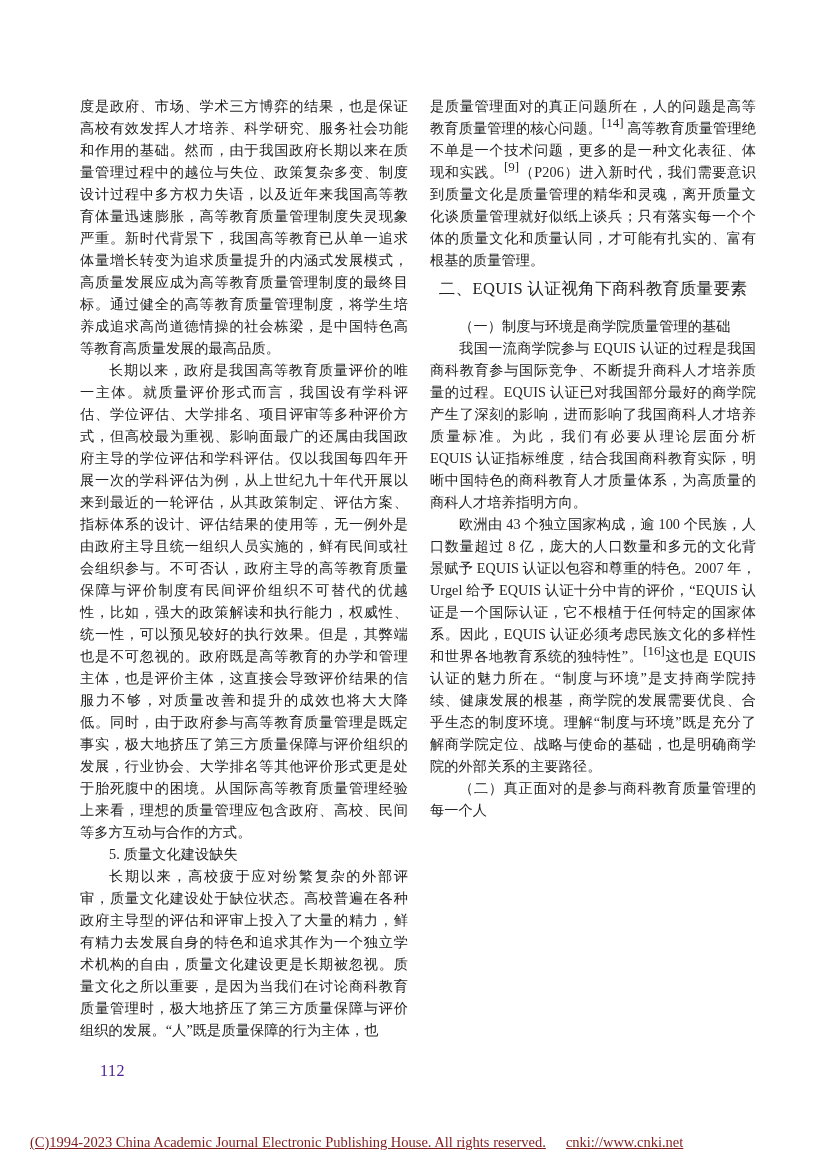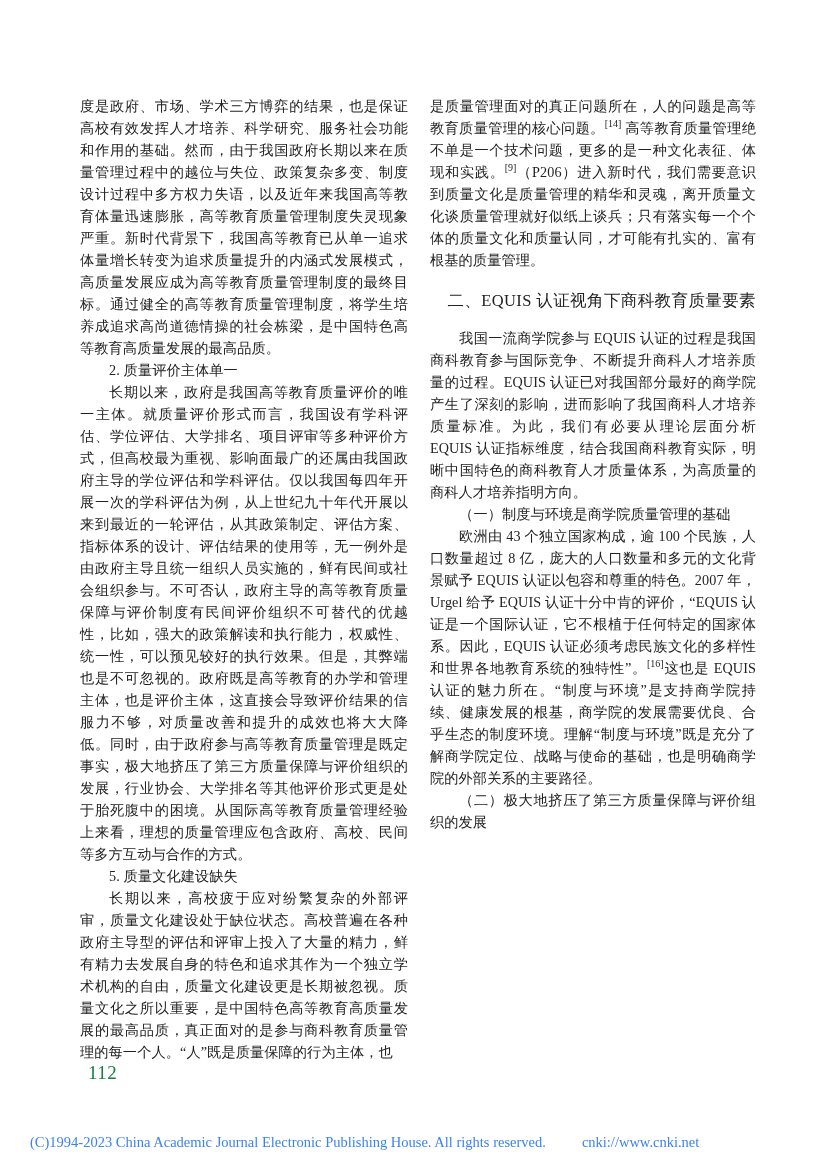--- a/index.html
+++ b/index.html
@@ -26,75 +26,75 @@
   }
   .col-left  { left: 80px;  width: 328px; }
   .col-right { left: 430px; width: 326px; }
 
   .block { margin: 0; }
   .block.indent { text-indent: 2.05em; }
 
   .block.heading {
     font-size: 16.5px;
     line-height: 26px;
-    margin: 17px 0 13px 0;
-    text-align: right;
+    margin: 5px 0 13px 0;
+    text-align: center;
     text-indent: 0;
     letter-spacing: 0.4px;
     white-space: nowrap;
   }
 
   sup {
-    font-size: 10px;
+    font-size: 13px;
     line-height: 0;
     vertical-align: super;
     letter-spacing: 0;
   }
 
   .page-number {
     position: absolute;
-    left: 88px;
+    left: 100px;
     top: 1062px;
-    font-size: 19px;
-    color: #15803d;
+    font-size: 16px;
+    color: #4c1d95;
     letter-spacing: 0.5px;
   }
 
   .footer {
     position: absolute;
     left: 30px;
     top: 1134px;
     width: 770px;
     font-size: 14.5px;
-    color: #3b82f6;
+    color: #7f1d1d;
     display: flex;
-    gap: 36px;
+    gap: 20px;
     white-space: nowrap;
+    text-decoration: underline;
   }
 </style>
 </head>
 <body>
 
 <div class="page">
 
   <div class="column col-left">
       <div class="block paragraph">度是政府、市场、学术三方博弈的结果，也是保证高校有效发挥人才培养、科学研究、服务社会功能和作用的基础。然而，由于我国政府长期以来在质量管理过程中的越位与失位、政策复杂多变、制度设计过程中多方权力失语，以及近年来我国高等教育体量迅速膨胀，高等教育质量管理制度失灵现象严重。新时代背景下，我国高等教育已从单一追求体量增长转变为追求质量提升的内涵式发展模式，高质量发展应成为高等教育质量管理制度的最终目标。通过健全的高等教育质量管理制度，将学生培养成追求高尚道德情操的社会栋梁，是中国特色高等教育高质量发展的最高品质。</div>
-      <div class="block subheading indent">2. 质量评价主体单一</div>
       <div class="block paragraph indent">长期以来，政府是我国高等教育质量评价的唯一主体。就质量评价形式而言，我国设有学科评估、学位评估、大学排名、项目评审等多种评价方式，但高校最为重视、影响面最广的还属由我国政府主导的学位评估和学科评估。仅以我国每四年开展一次的学科评估为例，从上世纪九十年代开展以来到最近的一轮评估，从其政策制定、评估方案、指标体系的设计、评估结果的使用等，无一例外是由政府主导且统一组织人员实施的，鲜有民间或社会组织参与。不可否认，政府主导的高等教育质量保障与评价制度有民间评价组织不可替代的优越性，比如，强大的政策解读和执行能力，权威性、统一性，可以预见较好的执行效果。但是，其弊端也是不可忽视的。政府既是高等教育的办学和管理主体，也是评价主体，这直接会导致评价结果的信服力不够，对质量改善和提升的成效也将大大降低。同时，由于政府参与高等教育质量管理是既定事实，极大地挤压了第三方质量保障与评价组织的发展，行业协会、大学排名等其他评价形式更是处于胎死腹中的困境。从国际高等教育质量管理经验上来看，理想的质量管理应包含政府、高校、民间等多方互动与合作的方式。</div>
       <div class="block subheading indent">5. 质量文化建设缺失</div>
-      <div class="block paragraph indent">长期以来，高校疲于应对纷繁复杂的外部评审，质量文化建设处于缺位状态。高校普遍在各种政府主导型的评估和评审上投入了大量的精力，鲜有精力去发展自身的特色和追求其作为一个独立学术机构的自由，质量文化建设更是长期被忽视。质量文化之所以重要，是中国特色高等教育高质量发展的最高品质，真正面对的是参与商科教育质量管理的每一个人。“人”既是质量保障的行为主体，也</div>
+      <div class="block paragraph indent">长期以来，高校疲于应对纷繁复杂的外部评审，质量文化建设处于缺位状态。高校普遍在各种政府主导型的评估和评审上投入了大量的精力，鲜有精力去发展自身的特色和追求其作为一个独立学术机构的自由，质量文化建设更是长期被忽视。质量文化之所以重要，是因为当我们在讨论商科教育质量管理时，极大地挤压了第三方质量保障与评价组织的发展。“人”既是质量保障的行为主体，也</div>
     </div>
 
   <div class="column col-right">
       <div class="block paragraph">是质量管理面对的真正问题所在，人的问题是高等教育质量管理的核心问题。<sup>[14]</sup> 高等教育质量管理绝不单是一个技术问题，更多的是一种文化表征、体现和实践。<sup>[9]</sup>（P206）进入新时代，我们需要意识到质量文化是质量管理的精华和灵魂，离开质量文化谈质量管理就好似纸上谈兵；只有落实每一个个体的质量文化和质量认同，才可能有扎实的、富有根基的质量管理。</div>
       <div class="block heading">二、EQUIS 认证视角下商科教育质量要素</div>
+      <div class="block subheading indent">（一）制度与环境是商学院质量管理的基础</div>
       <div class="block paragraph indent">我国一流商学院参与 EQUIS 认证的过程是我国商科教育参与国际竞争、不断提升商科人才培养质量的过程。EQUIS 认证已对我国部分最好的商学院产生了深刻的影响，进而影响了我国商科人才培养质量标准。为此，我们有必要从理论层面分析 EQUIS 认证指标维度，结合我国商科教育实际，明晰中国特色的商科教育人才质量体系，为高质量的商科人才培养指明方向。</div>
-      <div class="block subheading indent">（一）制度与环境是商学院质量管理的基础</div>
       <div class="block paragraph indent">欧洲由 43 个独立国家构成，逾 100 个民族，人口数量超过 8 亿，庞大的人口数量和多元的文化背景赋予 EQUIS 认证以包容和尊重的特色。2007 年，Urgel 给予 EQUIS 认证十分中肯的评价，“EQUIS 认证是一个国际认证，它不根植于任何特定的国家体系。因此，EQUIS 认证必须考虑民族文化的多样性和世界各地教育系统的独特性”。<sup>[16]</sup>这也是 EQUIS 认证的魅力所在。“制度与环境”是支持商学院持续、健康发展的根基，商学院的发展需要优良、合乎生态的制度环境。理解“制度与环境”既是充分了解商学院定位、战略与使命的基础，也是明确商学院的外部关系的主要路径。</div>
-      <div class="block subheading indent">（二）极大地挤压了第三方质量保障与评价组织的发展</div>
+      <div class="block subheading indent">（二）真正面对的是参与商科教育质量管理的每一个人</div>
     </div>
 
   <div class="page-number">112</div>
 
   <div class="footer">
     <span>(C)1994-2023 China Academic Journal Electronic Publishing House. All rights reserved.</span>
     <span>cnki://www.cnki.net</span>
   </div>
 
 </div>

